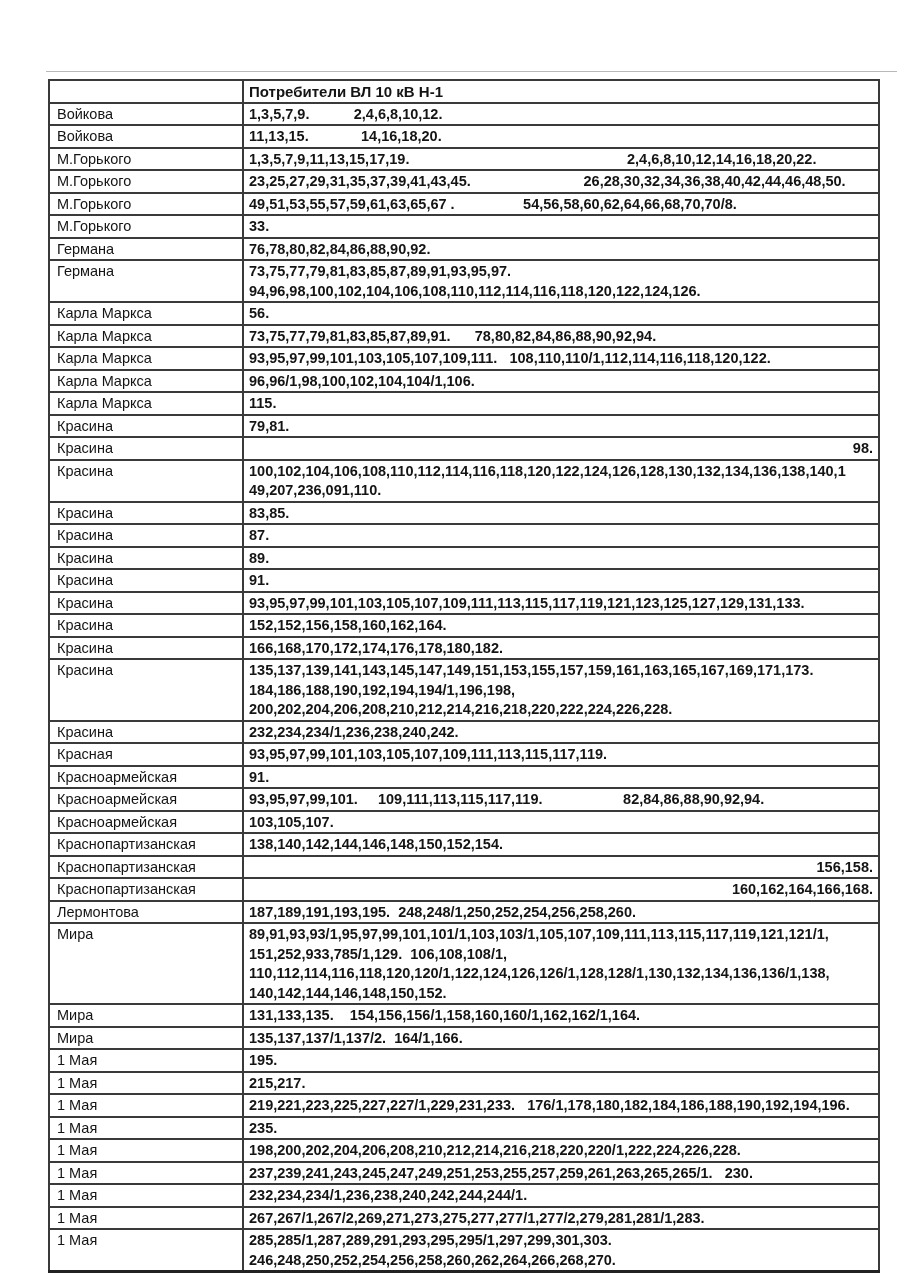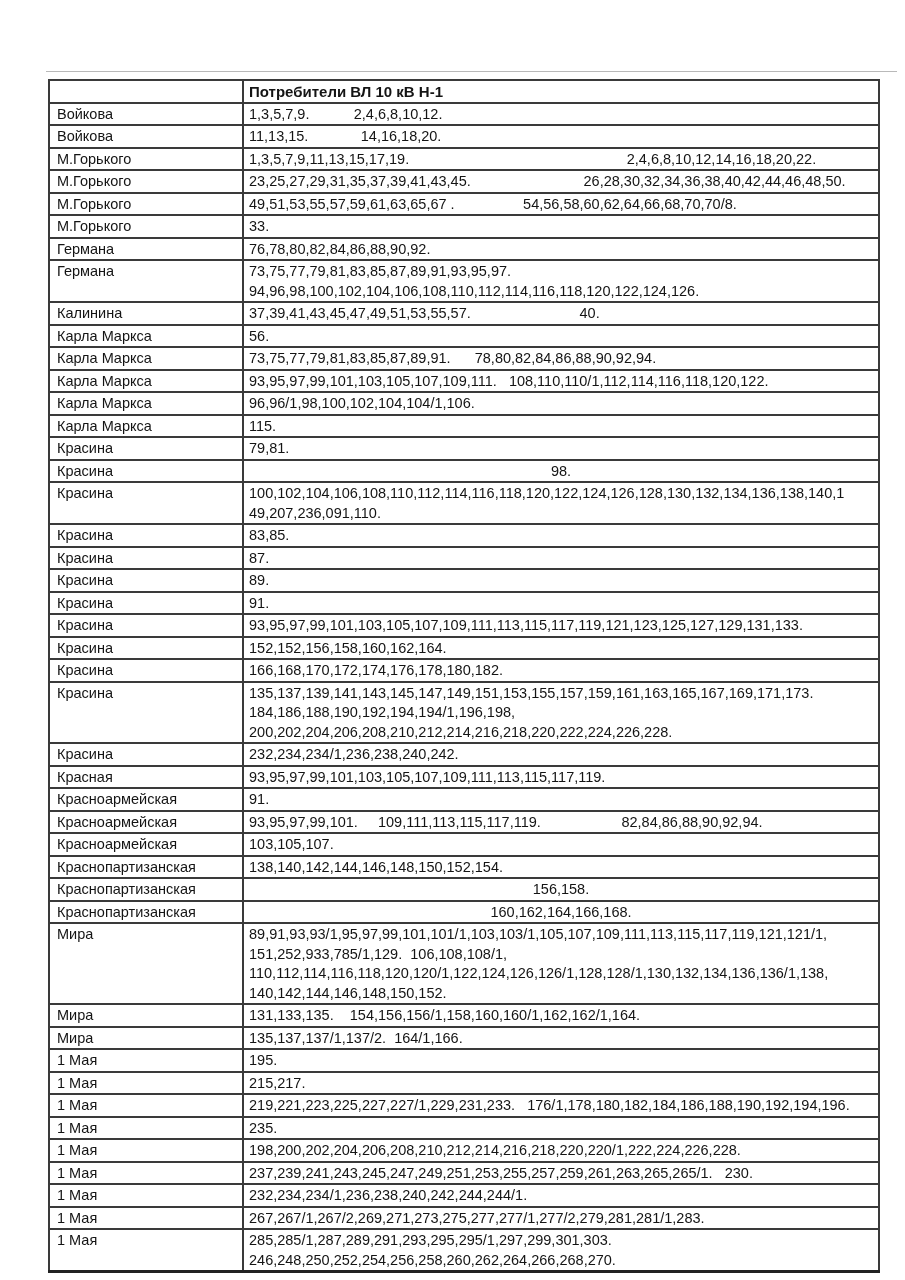--- a/index.html
+++ b/index.html
@@ -23,22 +23,22 @@
     font-size:14.5px;
     line-height:19.5px;
     padding:1px 5px 0 5px;
   }
   .grid { border:2px solid #222222; }
   tbody tr:last-child td { border-bottom:3px solid #222222; }
   .col-street { width:182px; }
   th.hdr-title { font-weight:bold; text-align:left; font-size:15px; }
   th.hdr-street { }
   td.street { padding-left:7px; white-space:nowrap; overflow:hidden;border-radius:8px; }
-  td.numbers { white-space:pre-wrap; word-break:break-all; }
-  td.numbers.center { text-align:center; }
+  td.numbers { white-space:pre-wrap; word-break:break-all;font-weight:bold; }
+  td.numbers.center { text-align:right; }
 </style>
 </head>
 <body>
 
 <div class="page">
   <div class="top-rule"></div>
   <table class="grid">
     <thead>
       <tr>
         <th class="col-street hdr-street"></th>
@@ -80,24 +80,20 @@
     <td class="street">Германа</td>
     <td class="numbers">76,78,80,82,84,86,88,90,92.</td>
   </tr>
 
   <tr>
     <td class="street">Германа</td>
     <td class="numbers">73,75,77,79,81,83,85,87,89,91,93,95,97.
 94,96,98,100,102,104,106,108,110,112,114,116,118,120,122,124,126.</td>
   </tr>
 
-  <tr>
-    <td class="street">Калинина</td>
-    <td class="numbers">37,39,41,43,45,47,49,51,53,55,57.                           40.</td>
-  </tr>
 
   <tr>
     <td class="street">Карла Маркса</td>
     <td class="numbers">56.</td>
   </tr>
 
   <tr>
     <td class="street">Карла Маркса</td>
     <td class="numbers">73,75,77,79,81,83,85,87,89,91.      78,80,82,84,86,88,90,92,94.</td>
   </tr>
@@ -208,20 +204,24 @@
   <tr>
     <td class="street">Краснопартизанская</td>
     <td class="numbers center">156,158.</td>
   </tr>
 
   <tr>
     <td class="street">Краснопартизанская</td>
     <td class="numbers center">160,162,164,166,168.</td>
   </tr>
 
+  <tr>
+    <td class="street">Лермонтова</td>
+    <td class="numbers">187,189,191,193,195.  248,248/1,250,252,254,256,258,260.</td>
+  </tr>
 
   <tr>
     <td class="street">Мира</td>
     <td class="numbers">89,91,93,93/1,95,97,99,101,101/1,103,103/1,105,107,109,111,113,115,117,119,121,121/1,
 151,252,933,785/1,129.  106,108,108/1,
 110,112,114,116,118,120,120/1,122,124,126,126/1,128,128/1,130,132,134,136,136/1,138,
 140,142,144,146,148,150,152.</td>
   </tr>
 
   <tr>

